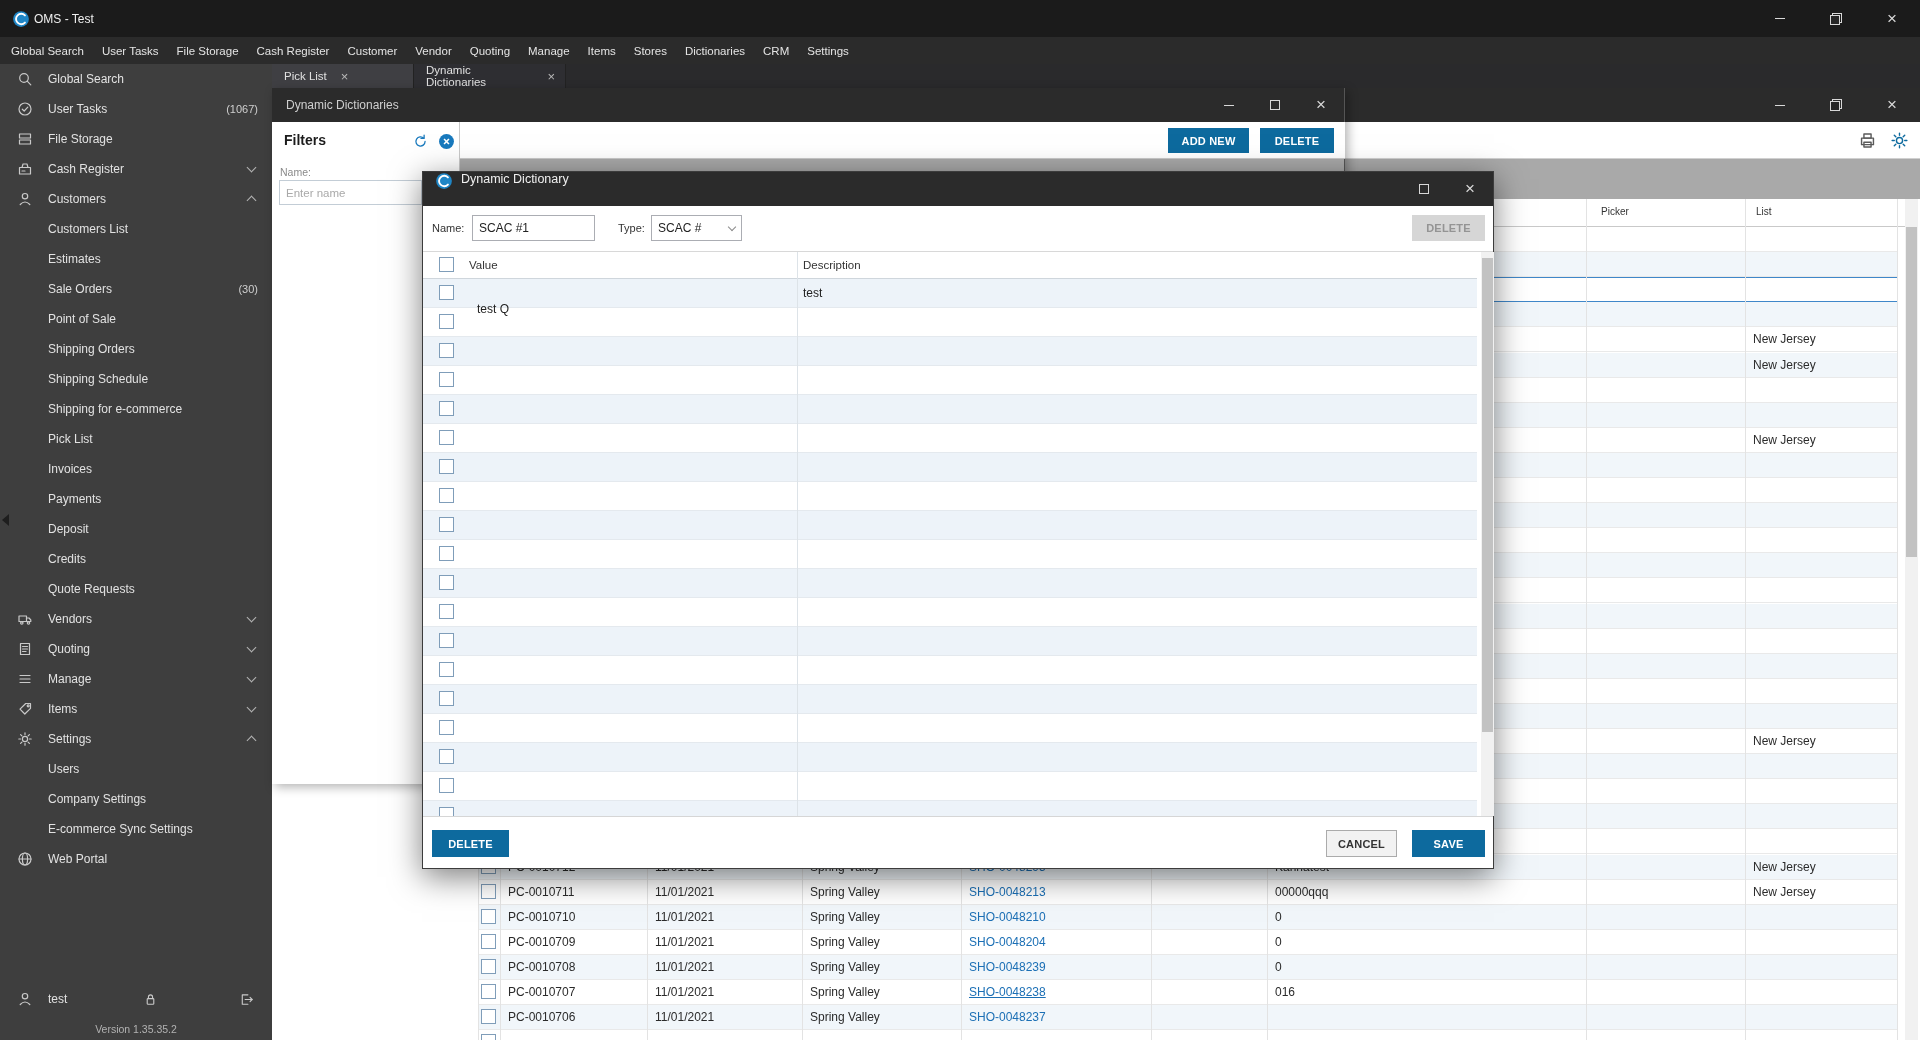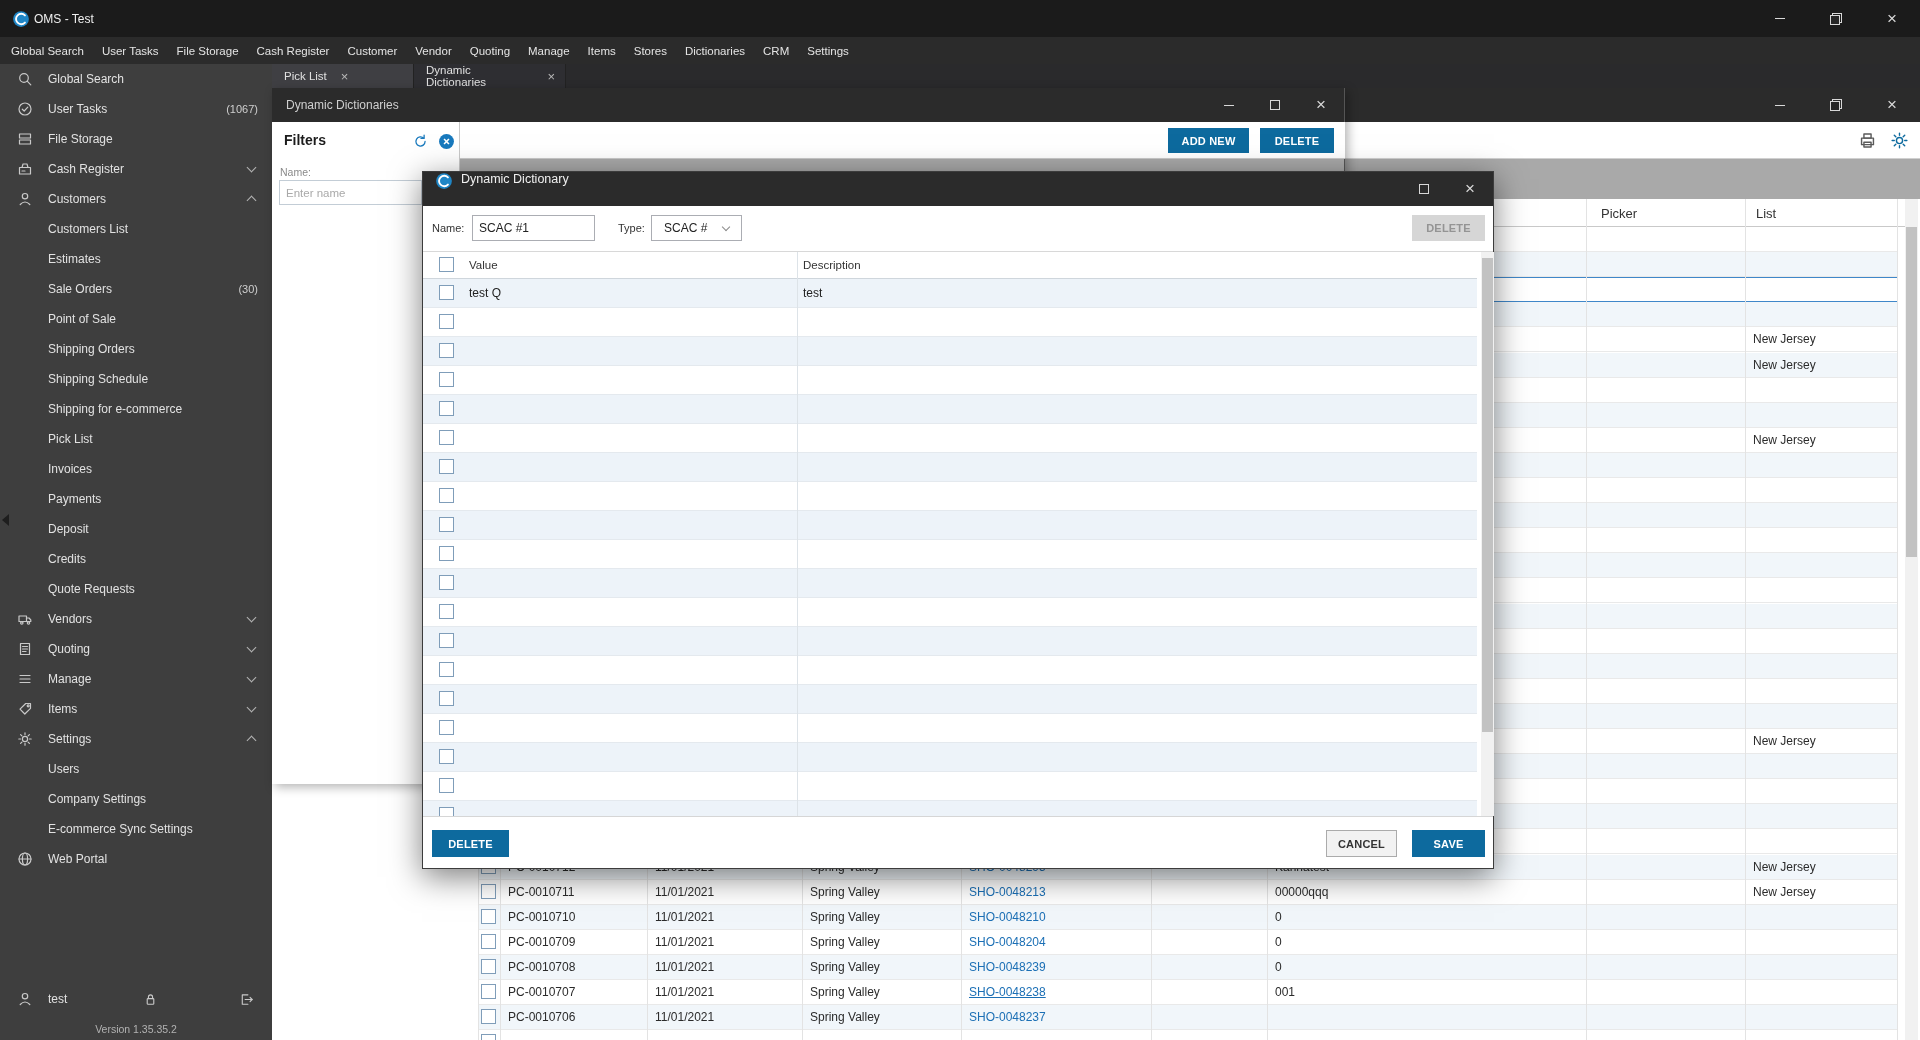--- a/index.html
+++ b/index.html
@@ -41,21 +41,21 @@
 .tab .x{margin-left:14px;color:#b9b9b9;font-size:13px;line-height:1}
 .tab.t0{background:#3f3f43;width:142px}
 .tab.t1{background:#2e2e32;width:152px}
 
 #pickwin{position:absolute;left:272px;top:88px;width:1648px;height:952px;background:#fff;overflow:hidden}
 #pick-titlebar{position:absolute;left:0;top:0;width:1648px;height:34px;background:#2b2b2b;display:flex;align-items:center}
 #pick-toolbar{position:absolute;left:0;top:34px;width:1648px;height:37px;background:#fff;border-bottom:1px solid #d0d0d0}
 #pick-gray{position:absolute;left:0;top:71px;width:1648px;height:40px;background:#a9a9a9}
 #pick-table{position:absolute;left:0;top:111px;width:1648px;height:841px;background:#fff}
 #pick-header{position:absolute;left:0;top:0;width:1633px;height:28px;background:#fff;border-bottom:1px solid #c9c9c9}
-.ph-label{position:absolute;top:7px;font-size:13px;color:#333}
+.ph-label{position:absolute;top:7px;font-size:10px;color:#333}
 .plrow{position:absolute;left:206px;width:1419px;height:25px;border-bottom:1px solid #e9e9e9}
 .plrow.alt{background:#f1f6fa}
 .plrow.sel{background:#fff;border-top:1px solid #3f87c9;border-bottom:1px solid #3f87c9}
 .plcell{position:absolute;top:0;height:25px;line-height:25px;font-size:12px;color:#2b2b2b;white-space:nowrap;overflow:hidden}
 .plcell.link{color:#1b6fb5}
 .vline{position:absolute;top:0;width:1px;background:#e3e3e3}
 .cb{width:15px;height:15px;background:#fff;border:1px solid #7f9db9;display:inline-block}
 .scroll-track{position:absolute;background:#f1f1f1}
 .scroll-thumb{position:absolute;background:#c2c2c2;left:1px}
 
@@ -75,21 +75,21 @@
 .btn{display:flex;align-items:center;justify-content:center;font-size:11px;font-weight:bold;color:#fff;background:#0d6a9e;border:none;cursor:default;font-family:"Liberation Sans",sans-serif;letter-spacing:.2px}
 .btn.light{background:#f2f2f2;color:#333;border:1px solid #ababab}
 .btn.disabled{background:#d6d6d6;color:#949494}
 
 #modal{position:absolute;left:422px;top:171px;width:1072px;height:698px;background:#fff;border:1px solid #3c3c3c;box-shadow:0 8px 30px rgba(0,0,0,.5)}
 #modal-titlebar{position:absolute;left:0;top:0;width:100%;height:34px;background:#2b2b2b;display:flex;align-items:flex-start;color:#f0f0f0}
 #modal-titlebar .title{font-size:12.5px;margin-left:8px}
 #modal-form{position:absolute;left:0;top:34px;width:100%;height:46px;border-bottom:1px solid #d8d8d8}
 #modal-form .lbl{position:absolute;top:16px;font-size:11px;color:#333}
 #modal-form input{position:absolute;top:9px;height:26px;border:1px solid #abadb3;font-size:12px;padding:0 6px;color:#222;font-family:"Liberation Sans",sans-serif}
-.selectbox{position:absolute;top:9px;height:26px;border:1px solid #abadb3;background:#fff;display:flex;align-items:center;font-size:12px;color:#222;padding:0 12px}
+.selectbox{position:absolute;top:9px;height:26px;border:1px solid #abadb3;background:#fff;display:flex;align-items:center;font-size:12px;color:#222;padding:0 6px}
 .selectbox .chev{margin-left:auto;width:6px;height:6px;border-color:#8a8a8a}
 #modal-table{position:absolute;left:0;top:80px;width:1054px;height:564px;overflow:hidden}
 #mt-header{position:absolute;left:0;top:0;width:1054px;height:27px;border-bottom:1px solid #cfd6dc;background:#fff}
 .mt-h{position:absolute;top:7px;font-size:11.5px;color:#333}
 .mrow{position:absolute;left:0;width:1054px;height:29px;border-bottom:1px solid #e4e9ee}
 .mrow.alt{background:#edf3f9}
 .mcell{position:absolute;top:0;height:29px;line-height:29px;font-size:12px;color:#222;white-space:nowrap}
 #mt-vline{position:absolute;left:374px;top:0;width:1px;height:564px;background:#dde3e8}
 #modal-footer{position:absolute;left:0;top:644px;width:100%;height:53px;border-top:1px solid #d6d6d6}
 </style>
@@ -509,21 +509,21 @@
             <span class="plcell" style="left: 332px; width: 145px;">Spring Valley</span>
             <span class="plcell link" style="left: 491px; width: 176px;">SHO-0048239</span>
             <span class="plcell" style="left: 797px; width: 305px;">0</span>
           </div>
           <div class="plrow" style="top: 781px;">
             <span style="position: absolute; left: 3px; top: 4px;"><span class="cb"></span></span>
             <span class="plcell" style="left: 30px; width: 133px;">PC-0010707</span>
             <span class="plcell" style="left: 177px; width: 141px;">11/01/2021</span>
             <span class="plcell" style="left: 332px; width: 145px;">Spring Valley</span>
             <span class="plcell link" style="left: 491px; width: 176px; text-decoration: underline;">SHO-0048238</span>
-            <span class="plcell" style="left: 797px; width: 305px;">001</span>
+            <span class="plcell" style="left: 797px; width: 305px;">016</span>
           </div>
           <div class="plrow alt" style="top: 806.1px;">
             <span style="position: absolute; left: 3px; top: 4px;"><span class="cb"></span></span>
             <span class="plcell" style="left: 30px; width: 133px;">PC-0010706</span>
             <span class="plcell" style="left: 177px; width: 141px;">11/01/2021</span>
             <span class="plcell" style="left: 332px; width: 145px;">Spring Valley</span>
             <span class="plcell link" style="left: 491px; width: 176px;">SHO-0048237</span>
           </div>
           <div class="plrow" style="top: 831.2px;">
             <span style="position: absolute; left: 3px; top: 4px;"><span class="cb"></span></span>
@@ -610,21 +610,21 @@
   </div>
   <div id="modal-table">
     <div id="mt-header">
       <span class="cb" style="position:absolute;left:16px;top:5px"></span>
       <span class="mt-h" style="left:46px">Value</span>
       <span class="mt-h" style="left:380px">Description</span>
     </div>
     <div id="mt-rows">
           <div class="mrow alt" style="top: 27px;">
             <span style="position: absolute; left: 16px; top: 6px;"><span class="cb"></span></span>
-            <span class="mcell" style="left: 46px; width: 320px;">test Q</span>
+            <span class="mcell" style="left: 54px; width: 320px; margin-top: 16px;">test Q</span>
             <span class="mcell" style="left: 380px; width: 640px;">test</span>
           </div>
           <div class="mrow" style="top: 56px;">
             <span style="position: absolute; left: 16px; top: 6px;"><span class="cb"></span></span>
           </div>
           <div class="mrow alt" style="top: 85px;">
             <span style="position: absolute; left: 16px; top: 6px;"><span class="cb"></span></span>
           </div>
           <div class="mrow" style="top: 114px;">
             <span style="position: absolute; left: 16px; top: 6px;"><span class="cb"></span></span>

